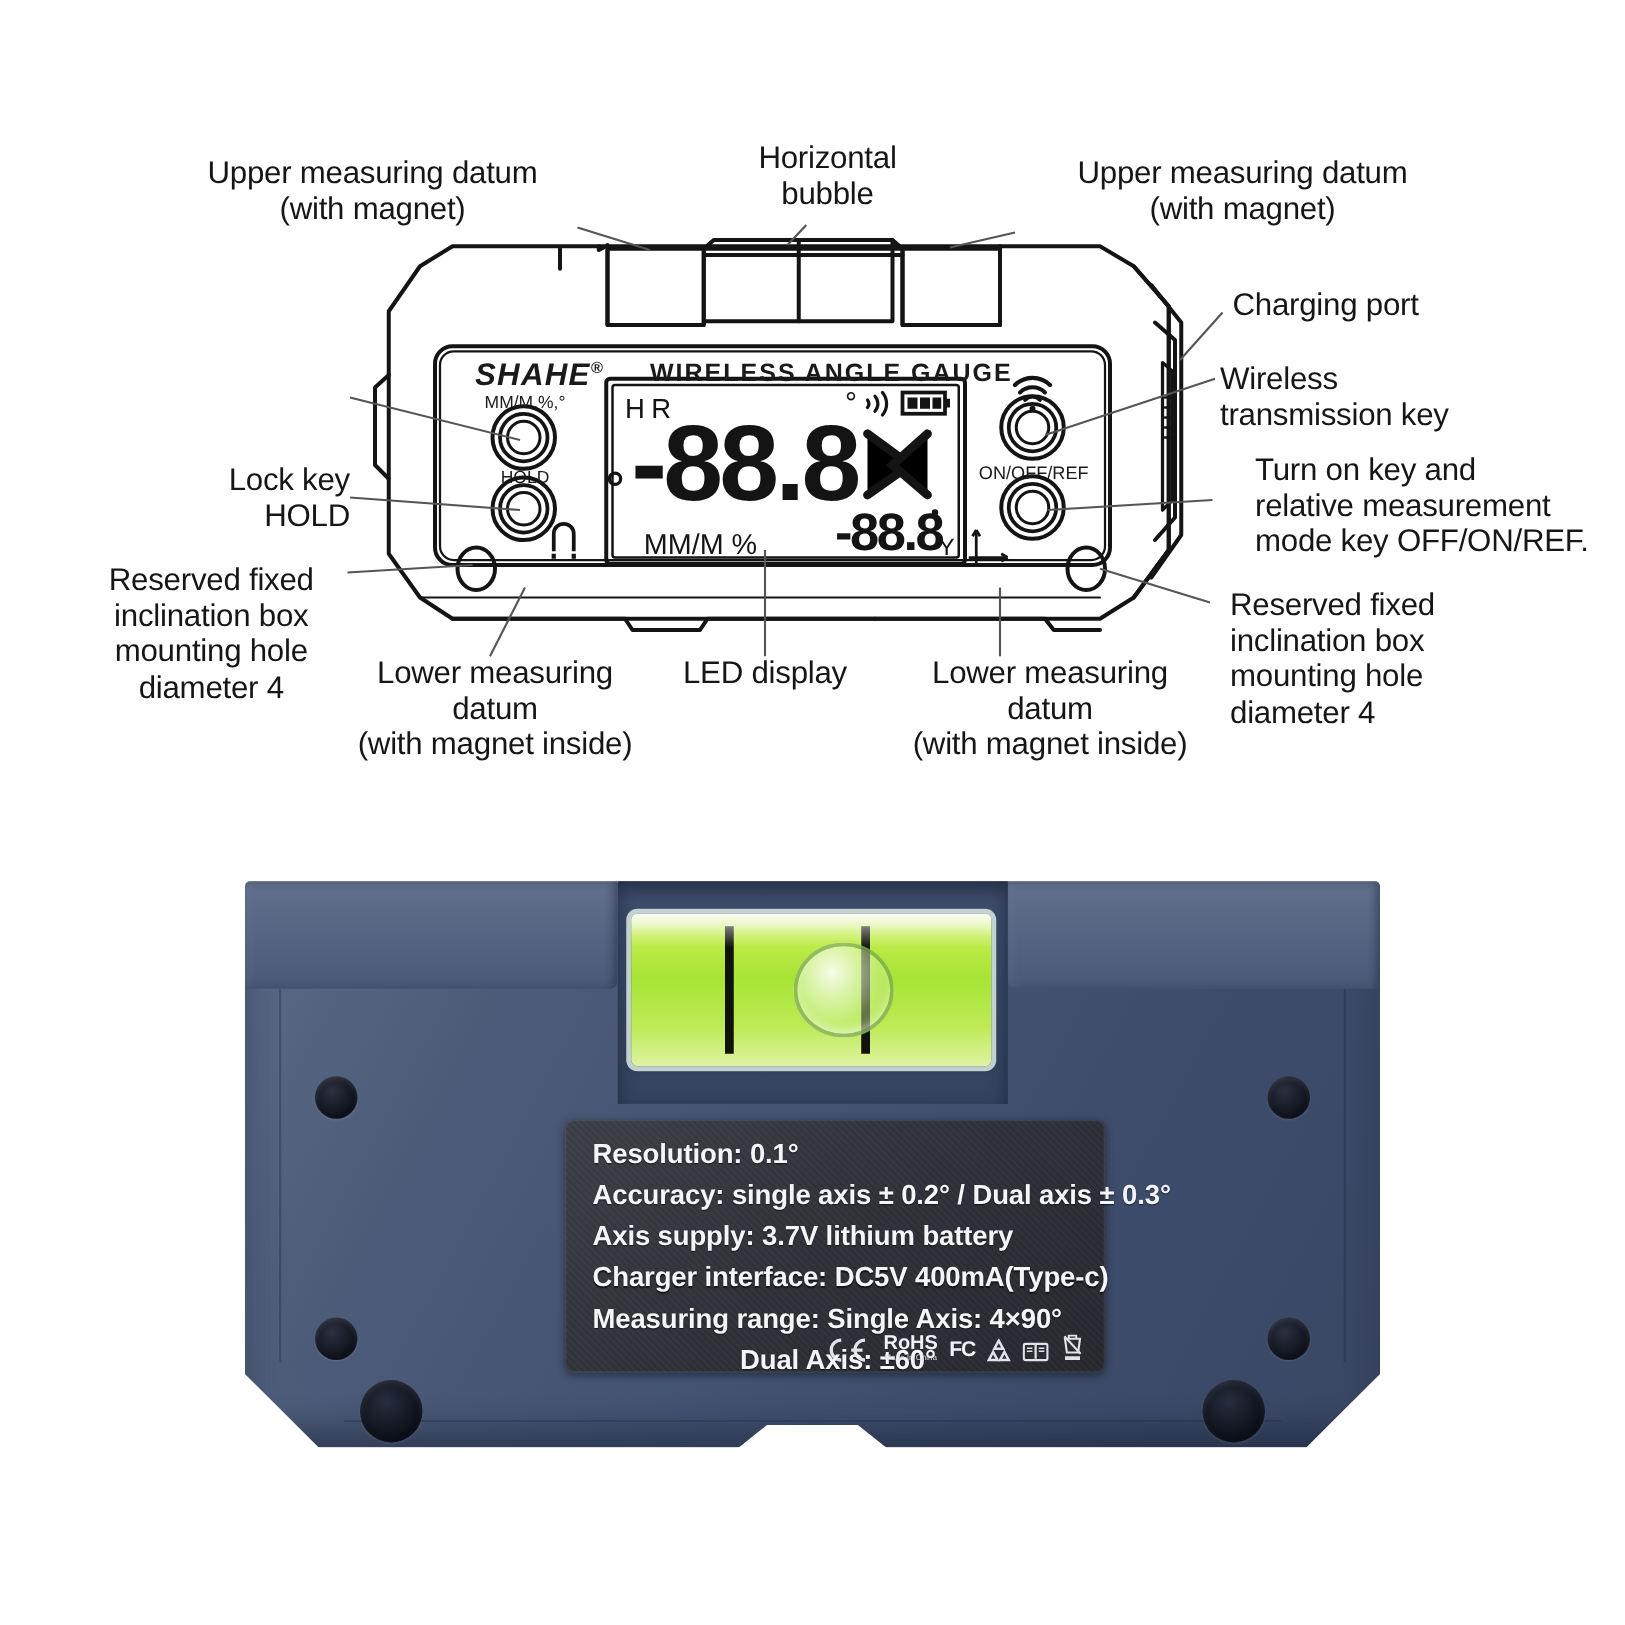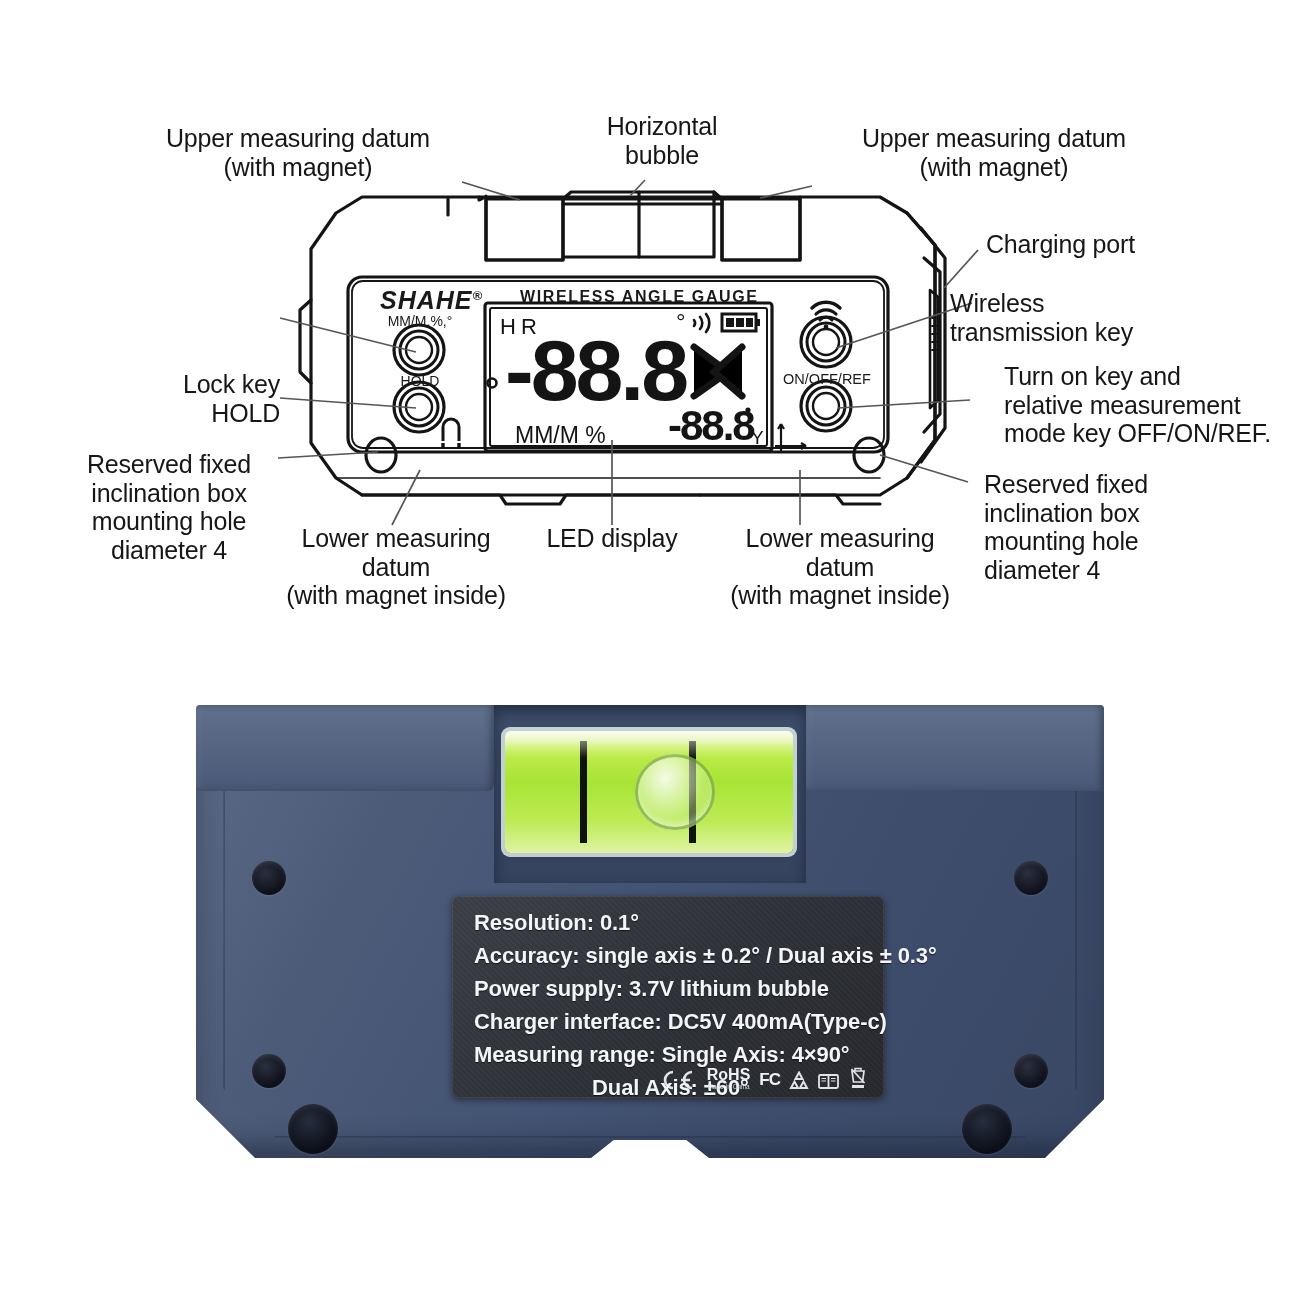--- a/index.html
+++ b/index.html
@@ -267,21 +267,21 @@
 (with magnet)</div>
 
   <div class="label ctr" style="left:572px;top:112px;width:180px;">Horizontal
 bubble</div>
 
   <div class="label ctr" style="left:822px;top:124px;width:344px;">Upper measuring datum
 (with magnet)</div>
 
   <div class="label lft" style="left:986px;top:230px;width:260px;">Charging port</div>
 
-  <div class="label lft" style="left:950px;top:289px;width:290px;">Wireless
+  <div class="label lft" style="left:976px;top:289px;width:290px;">Wireless
 transmission key</div>
 
 
   <div class="label rgt" style="left:56px;top:370px;width:224px;">Lock key
 HOLD</div>
 
   <div class="label lft" style="left:976px;top:362px;width:300px;margin-left:28px;">Turn on key and
 relative measurement
 mode key OFF/ON/REF.</div>
 
@@ -302,21 +302,21 @@
   <div class="label ctr" style="left:520px;top:524px;width:184px;">LED display</div>
 
   <div class="label ctr" style="left:700px;top:524px;width:280px;">Lower measuring
 datum
 (with magnet inside)</div>
 
   <div style="position:absolute;left:380px;top:286px;font-size:25px;font-weight:bold;font-style:italic;letter-spacing:1px;">
     <span>SHAHE</span><span style="font-size:13px;vertical-align:super;">®</span>
   </div>
 
-  <div style="position:absolute;left:520px;top:288px;font-size:16px;font-weight:bold;letter-spacing:1.6px;">WIRELESS ANGLE GAUGE</div>
+  <div style="position:absolute;left:520px;top:288px;font-size:20px;font-weight:bold;letter-spacing:1.6px;">WIRELESS ANGLE GAUGE</div>
 
   <div style="position:absolute;left:372px;top:313px;font-size:14px;width:96px;text-align:center;">MM/M,%,°</div>
 
   <div style="position:absolute;left:374px;top:373px;font-size:14px;width:92px;text-align:center;">HOLD</div>
 
   <div style="position:absolute;left:766px;top:371px;font-size:14.5px;width:122px;text-align:center;">ON/OFF/REF</div>
 
   <div class="photo">
     <div class="body-shell"></div>
     <div class="body-inner"></div>
@@ -335,21 +335,21 @@
     <div class="screw" style="left:818px;top:155px;"></div>
     <div class="screw" style="left:56px;top:348px;"></div>
     <div class="screw" style="left:818px;top:348px;"></div>
 
     <div class="bighole" style="left:92px;top:398px;"></div>
     <div class="bighole" style="left:766px;top:398px;"></div>
 
     <div class="spec-plate">
       <div class="spec-line">Resolution:  0.1°</div>
       <div class="spec-line">Accuracy:  single axis ± 0.2°  /  Dual axis ± 0.3°</div>
-      <div class="spec-line">Power supply:  3.7V lithium bubble</div>
+      <div class="spec-line">Axis supply:  3.7V lithium battery</div>
       <div class="spec-line">Charger interface:  DC5V 400mA(Type-c)</div>
       <div class="spec-line">Measuring range:  Single Axis: 4×90°</div>
       <div class="spec-line ind">Dual Axis:  ±60°</div>
 
       <div class="cert-row">
 
         <svg width="38" height="20" viewBox="0 0 38 20" class="cert">
           <path d="M13,2 A8,8 0 1 0 13,18" fill="none" stroke="#eef1f5" stroke-width="2.6"></path>
           <path d="M32,2 A8,8 0 1 0 32,18 M21,10 h9" fill="none" stroke="#eef1f5" stroke-width="2.6"></path>
         </svg>

